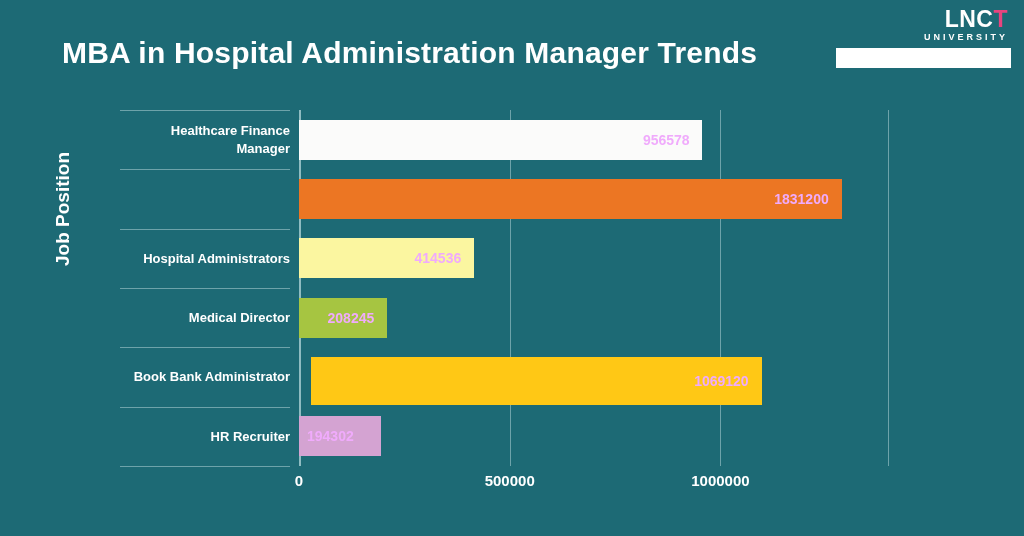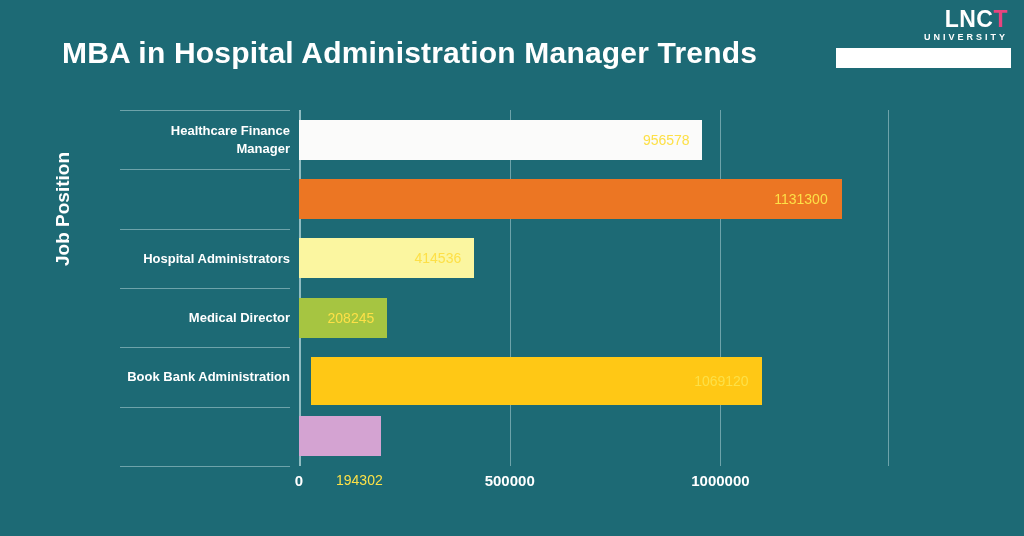--- a/index.html
+++ b/index.html
@@ -124,22 +124,22 @@
     left: 0;
     top: 0;
     height: 100%;
     box-sizing: border-box;
   }
   .bar-value {
     position: absolute;
     top: 50%;
     transform: translateY(-50%);
     font-size: 14px;
-    font-weight: normal;
-    color: #fde047;
+    font-weight: bold;
+    color: #f0abfc;
     white-space: nowrap;
   }
 
   
   .cat-col {
     position: absolute;
     left: 120px;
     top: 14px;
     width: 170px;
     height: 356px;
@@ -178,53 +178,54 @@
   <div class="ylabel">Job Position</div>
 
   <div class="cat-col">
       <div class="cat" style="top: 5.66667px; height: 48px; display: flex; align-items: center; justify-content: flex-end;">Healthcare Finance Manager</div>
       <div class="cat-sep" style="top: 59.3333px;"></div>
       <div class="cat-sep" style="top: 118.667px;"></div>
       <div class="cat" style="top: 124.333px; height: 48px; display: flex; align-items: center; justify-content: flex-end;">Hospital Administrators</div>
       <div class="cat-sep" style="top: 178px;"></div>
       <div class="cat" style="top: 183.667px; height: 48px; display: flex; align-items: center; justify-content: flex-end;">Medical Director</div>
       <div class="cat-sep" style="top: 237.333px;"></div>
-      <div class="cat" style="top: 243px; height: 48px; display: flex; align-items: center; justify-content: flex-end;">Book Bank Administration</div>
+      <div class="cat" style="top: 243px; height: 48px; display: flex; align-items: center; justify-content: flex-end;">Book Bank Administrator</div>
       <div class="cat-sep" style="top: 296.667px;"></div>
+      <div class="cat" style="top: 302.333px; height: 48px; display: flex; align-items: center; justify-content: flex-end;">HR Recruiter</div>
       <div class="cat-sep" style="top: 356px;"></div>
       <div class="cat-sep" style="top: 0px;"></div>
     </div>
 
   <div class="plot">
     <div class="axis-base"></div>
   <div class="tick-label" style="left: 0px;">0</div>
       <div class="gridline" style="left: 210.714px;"></div>
       <div class="tick-label" style="left: 210.714px;">500000</div>
       <div class="gridline" style="left: 421.429px;"></div>
       <div class="tick-label" style="left: 421.429px;">1000000</div>
       <div class="gridline" style="left: 589px;"></div>
       <div class="row" style="top: 9.66667px; height: 40px;">
         <div class="bar" style="width: 403.129px; background: rgb(251, 251, 250);"></div>
         <div class="bar-value" style="left: 343.929px;">956578</div>
       </div>
       <div class="row" style="top: 69px; height: 40px;">
         <div class="bar" style="width: 542.631px; background: rgb(236, 118, 35);"></div>
-        <div class="bar-value" style="left: 475.231px;">1131300</div>
+        <div class="bar-value" style="left: 475.231px;">1831200</div>
       </div>
       <div class="row" style="top: 128.333px; height: 40px;">
         <div class="bar" style="width: 174.697px; background: rgb(251, 246, 160);"></div>
         <div class="bar-value" style="left: 115.497px;">414536</div>
       </div>
       <div class="row" style="top: 187.667px; height: 40px;">
         <div class="bar" style="width: 87.7604px; background: rgb(166, 197, 65);"></div>
         <div class="bar-value" style="left: 28.5604px;">208245</div>
       </div>
       <div class="row" style="top: 247px; height: 48px; margin-left: 12px;">
         <div class="bar" style="width: 450.558px; background: rgb(255, 200, 21);"></div>
         <div class="bar-value" style="left: 383.158px;">1069120</div>
       </div>
       <div class="row" style="top: 306.333px; height: 40px;">
         <div class="bar" style="width: 81.8844px; background: rgb(212, 163, 210);"></div>
-        <div class="bar-value" style="left: 37px; margin-top: 44px;">194302</div>
+        <div class="bar-value" style="left: 8px;">194302</div>
       </div>
     </div>
 
 </div>
 
 </body></html>

